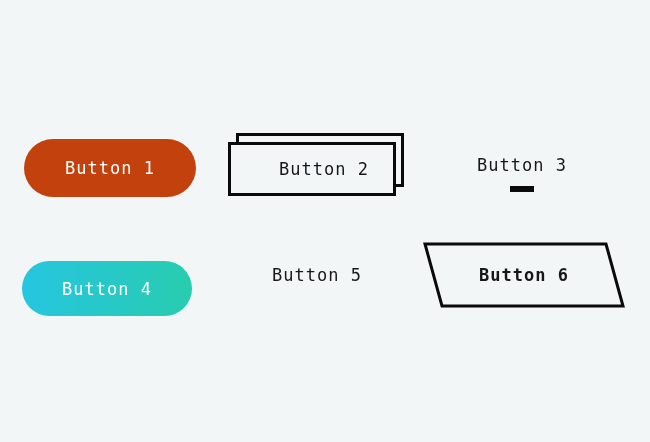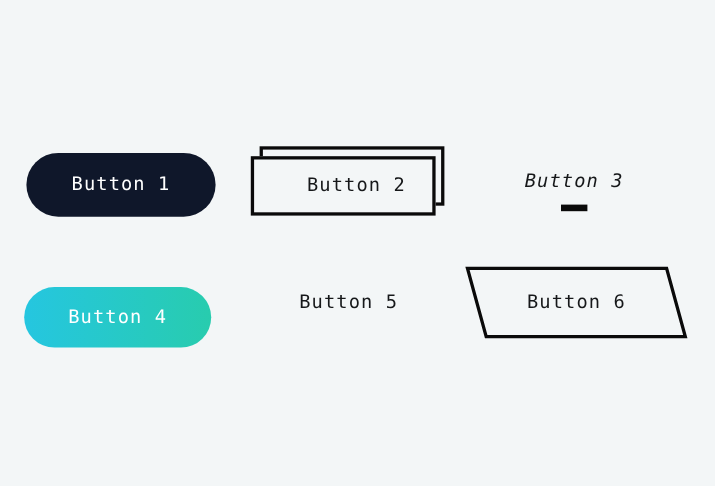--- a/index.html
+++ b/index.html
@@ -84,21 +84,20 @@
 
   
   #btn3 {
     position: absolute;
     left: 462px;
     top: 155px;
     width: 120px;
     display: flex;
     flex-direction: column;
     align-items: center;
-    font-style: italic;
   }
   #btn3 .lbl {
     color: #16181a;
     font-size: 17px;
     letter-spacing: 1px;
     white-space: nowrap;
   }
   #btn3 .bar {
     margin-top: 11px;
     width: 24px;
@@ -171,21 +170,21 @@
     font-size: 17px;
     letter-spacing: 1px;
     white-space: nowrap;
   }
 </style>
 </head>
 <body style="background: rgb(243, 246, 247);">
 
 <div id="stage">
 
-  <div id="btn1" style="background: #0f172a;">
+  <div id="btn1" style="background: #c2410c;">
     <span class="lbl" style="color: rgb(255, 255, 255);">Button 1</span>
   </div>
 
   <div id="btn2">
     <span class="rect rect-back" style="border-color: rgb(10, 10, 10); border-width: 3px;"></span>
     <span class="rect rect-front" style="border-color: rgb(10, 10, 10); border-width: 3px; background: rgb(243, 246, 247);"></span>
     <span class="lbl" style="color: rgb(22, 24, 26);">Button 2</span>
   </div>
 
   <div id="btn3">
@@ -198,16 +197,16 @@
   </div>
 
   <div id="btn5">
     <span class="lbl" style="color: rgb(22, 24, 26);">Button 5</span>
   </div>
 
   <div id="btn6">
     <svg width="212" height="74" viewBox="0 0 212 74">
       <polygon points="7,6 188,6 205,68 24,68" fill="none" stroke="#0a0a0a" stroke-width="3" stroke-linejoin="miter"></polygon>
     </svg>
-    <span class="lbl" style="color: rgb(22, 24, 26);">Button 6</span>
+    <span class="lbl" style="color: rgb(22, 24, 26); font-weight: bold;">Button 6</span>
   </div>
 
 </div>
 
 </body></html>

